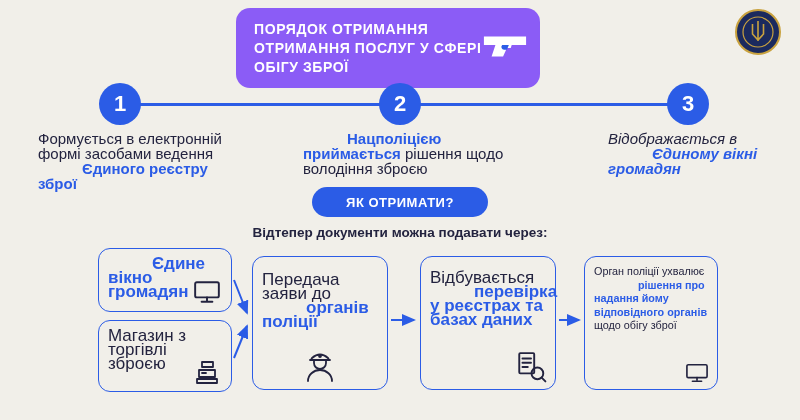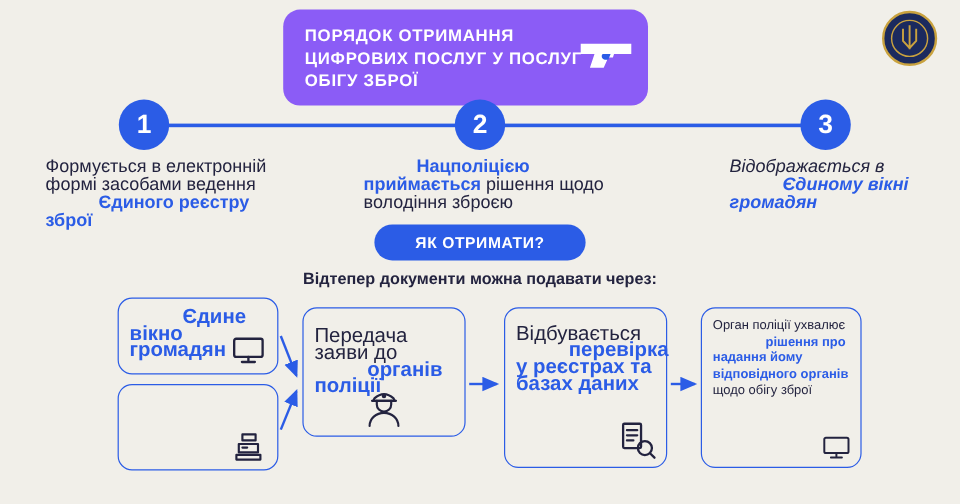--- a/index.html
+++ b/index.html
@@ -35,42 +35,42 @@
     display:flex; align-items:center; justify-content:center; cursor:pointer;
     font-family:"Liberation Sans", sans-serif;text-align:center; }
   .subtitle { left:0; top:225px; width:800px; text-align:center; font-size:13.5px;
     font-weight:bold; color:#23233f; }
 
   
   .fbox { position:absolute; border:1.5px solid #2b5ce6; border-radius:12px;
     padding:8px 9px; font-size:17px; line-height:14px; color:#23233f; }
   .box-a1 { left:98px; top:248px; width:134px; height:64px; }
   .box-a2 { left:98px; top:320px; width:134px; height:72px; }
-  .box-b  { left:252px; top:256px; width:136px; height:108px; padding-top:16px; }
+  .box-b  { left:252px; top:256px; width:136px; height:134px; padding-top:16px; }
   .box-c  { left:420px; top:256px; width:136px; height:134px; padding-top:14px; }
   .box-d  { left:584px; top:256px; width:134px; height:134px; font-size:10.8px; line-height:13.5px; }
   .fbox .ic { position:absolute; }
   .ic-a1 { right:10px; bottom:6px; width:28px; height:26px; }
   .ic-a2 { right:10px; bottom:6px; width:28px; height:26px; }
   .ic-b  { left:50%; transform:translateX(-50%); bottom:6px; width:36px; height:36px; }
   .ic-c  { right:8px; bottom:6px; width:32px; height:32px; }
   .ic-d  { right:8px; bottom:5px; width:24px; height:22px; }
 
   .arrows { left:0; top:240px; width:800px; height:180px; pointer-events:none; }
 
   svg.ln * { fill:none; stroke:#23233f; stroke-width:1.8; stroke-linecap:round; stroke-linejoin:round; }
 </style>
 </head>
 <body>
 
 <div class="canvas">
 
   <div class="abs title-box">
     <div class="t-line">ПОРЯДОК ОТРИМАННЯ</div>
-    <div class="t-line">ЦИФРОВИХ ПОСЛУГ У ПОСЛУГ</div>
+    <div class="t-line">ОТРИМАННЯ ПОСЛУГ У СФЕРІ</div>
     <div class="t-line">ОБІГУ ЗБРОЇ</div>
     <svg class="pistol" viewBox="0 0 48 28">
       <path d="M2 5 h44 v9 h-15 l-1 3 h-4 l-4 9 h-12 l4 -12 h-12 z" fill="#ffffff"></path>
       <path d="M21 14 h7 l-2 5 h-3 a3 3 0 0 1 -2 -5 z" fill="#2b5ce6"></path>
     </svg>
   </div>
 
   <svg class="abs badge" viewBox="0 0 48 48">
     <circle cx="24" cy="24" r="22" fill="#1b2a5e" stroke="#c9a23f" stroke-width="2"></circle>
     <circle cx="24" cy="24" r="15" fill="none" stroke="#c9a23f" stroke-width="1.2"></circle>
@@ -120,20 +120,21 @@
   <div class="fbox box-a1">
     <span class="accent">Єдине вікно громадян</span>
     <svg class="ic ic-a1 ln" viewBox="0 0 26 24">
       <rect x="2" y="3" width="22" height="14" rx="1.5"></rect>
       <line x1="13" y1="17" x2="13" y2="20"></line>
       <line x1="8" y1="21" x2="18" y2="21"></line>
     </svg>
   </div>
 
   <div class="fbox box-a2">
+    <span>Магазин з торгівлі зброєю</span>
     <svg class="ic ic-a2 ln" viewBox="0 0 28 26">
       <rect x="9" y="3" width="11" height="5"></rect>
       <rect x="6" y="11" width="16" height="7"></rect>
       <line x1="9" y1="14" x2="13" y2="14"></line>
       <rect x="4" y="20" width="20" height="4"></rect>
     </svg>
   </div>
 
   <div class="fbox box-b">
     <span>Передача заяви до</span>

